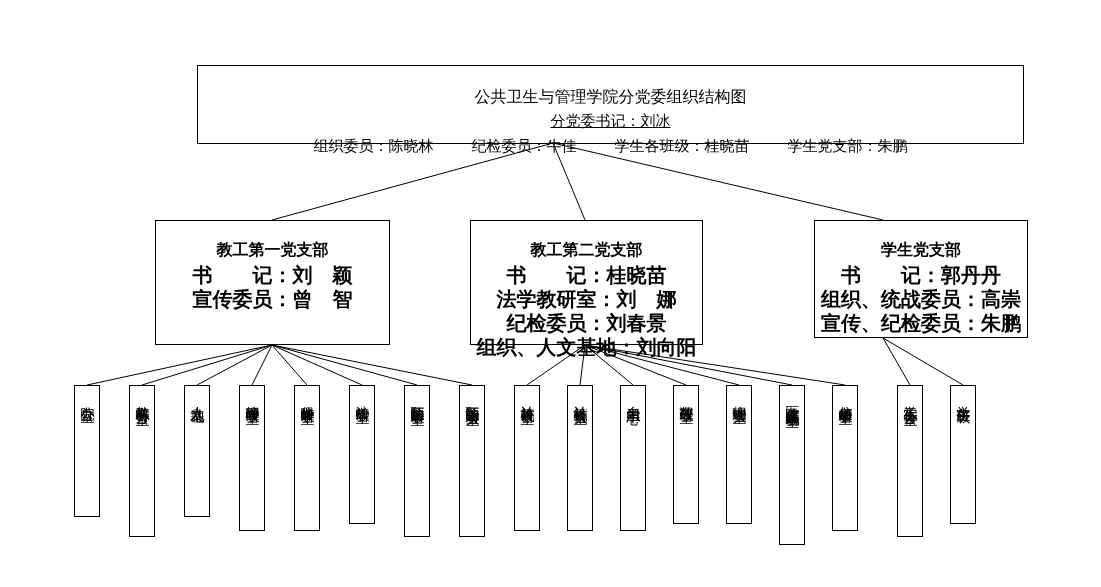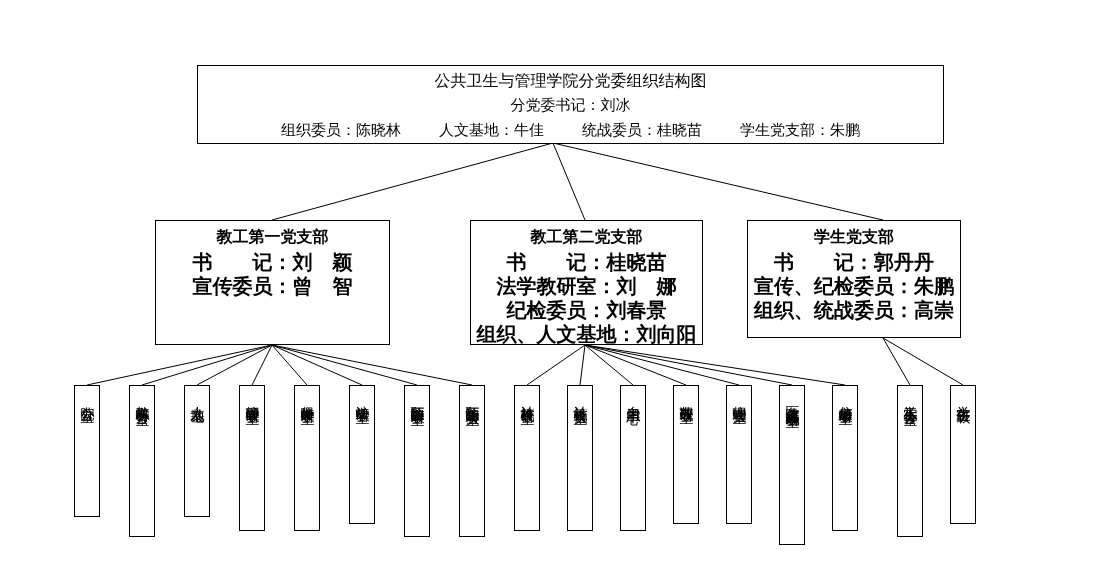--- a/index.html
+++ b/index.html
@@ -21,35 +21,35 @@
     width: 1101px; height: 587px;
   }
   .connectors line { stroke: #000000; stroke-width: 1; }
   .box {
     position: absolute;
     border: 1px solid #000000;
     background: #ffffff;
   }
   .top-box {
     left: 197px; top: 65px;
-    width: 747px; height: 79px;
+    width: 827px; height: 79px;
     text-align: center;
-    padding-top: 2px;
+    padding-top: 18px;
   }
   .top-title   { font-size: 16px; line-height: 25px; }
-  .top-line    { font-size: 15px; line-height: 25px; }
+  .top-line    { font-size: 15px; line-height: 25px; text-decoration: underline; }
   .top-members {
     font-size: 15px; line-height: 25px;
     display: flex; justify-content: center; gap: 38px;
   }
   .branch {
     top: 220px; height: 125px;
     text-align: center;
     font-weight: bold;
-    padding-top: 3px;
+    padding-top: 16px;
   }
   .branch-title { font-size: 16px; line-height: 26px; }
   .branch-line  { font-size: 20px; line-height: 24px; }
   .dept {
     top: 385px; width: 26px;
     display: flex; justify-content: center;
     padding-top: 9px;
   }
   .vtext {
     writing-mode: vertical-lr;
@@ -87,45 +87,45 @@
 
     <line x1="883" y1="338" x2="910" y2="385"></line>
     <line x1="883" y1="338" x2="963" y2="385"></line>
   </svg>
 
   <div class="box top-box">
     <div class="top-title">公共卫生与管理学院分党委组织结构图</div>
     <div class="top-line">分党委书记：刘冰</div>
     <div class="top-members">
       <span>组织委员：陈晓林</span>
-      <span>人文基地：牛佳</span>
-      <span>统战委员：桂晓苗</span>
+      <span>纪检委员：牛佳</span>
+      <span>学生各班级：桂晓苗</span>
       <span>学生党支部：朱鹏</span>
     </div>
   </div>
 
   <div class="box branch" style="left:155px;width:235px;">
     <div class="branch-title">教工第一党支部</div>
     <div class="branch-line">书　　记：刘　颖</div>
     <div class="branch-line">宣传委员：曾　智</div>
   </div>
 
   <div class="box branch" style="left:470px;width:233px;">
     <div class="branch-title">教工第二党支部</div>
     <div class="branch-line">书　　记：桂晓苗</div>
     <div class="branch-line">法学教研室：刘　娜</div>
     <div class="branch-line">纪检委员：刘春景</div>
     <div class="branch-line">组织、人文基地：刘向阳</div>
   </div>
 
-  <div class="box branch" style="left:747px;width:214px;height:118px;">
+  <div class="box branch" style="left:814px;width:214px;height:118px;">
     <div class="branch-title">学生党支部</div>
     <div class="branch-line">书　　记：郭丹丹</div>
+    <div class="branch-line">组织、统战委员：高崇</div>
     <div class="branch-line">宣传、纪检委员：朱鹏</div>
-    <div class="branch-line">组织、统战委员：高崇</div>
   </div>
 
   <div class="box dept" style="left:74px;height:132px;">
       <span class="vtext">院办公室</span>
     </div>
   <div class="box dept" style="left:129px;height:152px;">
       <span class="vtext">教学科研办公室</span>
     </div>
   <div class="box dept" style="left:184px;height:132px;">
       <span class="vtext">人文基地</span>

